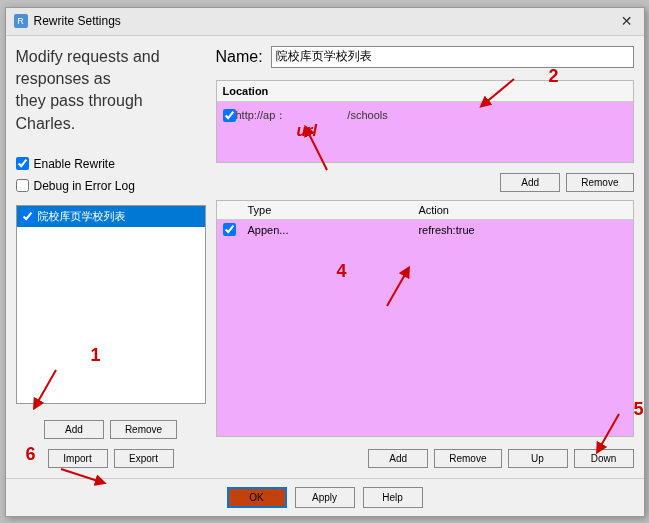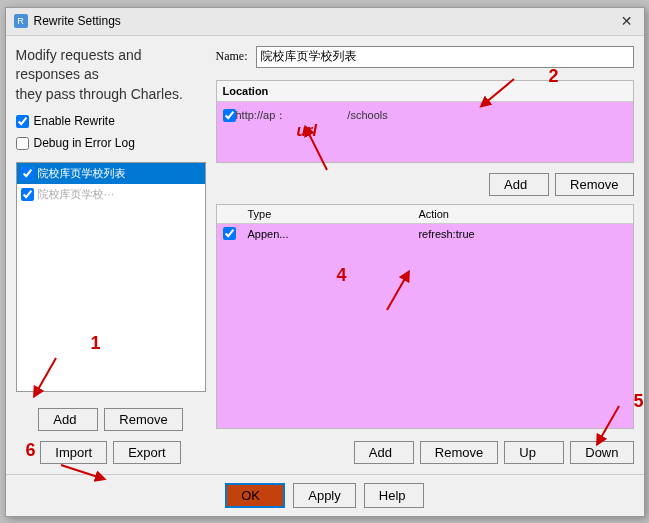--- a/index.html
+++ b/index.html
@@ -65,28 +65,27 @@
       justify-content: center;
       padding: 0;
     }
     .left-panel {
       width: 190px;
       display: flex;
       flex-direction: column;
       gap: 6px;
     }
     .description-text {
-      font-size: 14px;
+      font-size: 16px;
       color: #333;
       line-height: 1.4;
-      margin-bottom: 4px;
+      margin-bottom: 16px;
     }
     .checkbox-row {
       display: flex;
-      align-items: center;
       gap: 5px;
       margin-bottom: 2px;
     }
     .checkbox-row input[type=checkbox] {
       width: 13px;
       height: 13px;
     }
     .list-box {
       flex: 1;
       border: 1px solid #999;
@@ -116,47 +115,46 @@
       overflow: hidden;
       text-overflow: ellipsis;
     }
     .btn-row {
       display: flex;
       gap: 6px;
       justify-content: center;
     }
     .btn {
       padding: 3px 14px;
-      font-size: 13px;
+      font-size: 10px;
       background: #f0f0f0;
       border: 1px solid #888;
       cursor: pointer;
       min-width: 60px;
-      text-align: left;
+      text-align: center;
     }
     .btn.primary {
       background: #c2410c;
       border: 2px solid #0078d4;
     }
     .right-panel {
       flex: 1;
       display: flex;
       flex-direction: column;
       gap: 8px;
     }
     .name-row {
       display: flex;
       align-items: center;
       gap: 8px;
       margin-bottom: 4px;
     }
     .name-label {
-      font-size: 12px;
+      font-size: 16px;
       white-space: nowrap;
-      font-family: Liberation Serif, serif;
     }
     .name-input {
       flex: 1;
       height: 22px;
       border: 1px solid #888;
       font-size: 12px;
       padding: 2px 4px;
       background: white;
     }
     .section-box {
@@ -259,24 +257,20 @@
       </div>
       <div class="checkbox-row">
         <input type="checkbox" style="">
         <label>Debug in Error Log</label>
       </div>
 
       <div class="list-box">
         <div class="list-item selected">
           <input type="checkbox" checked="" style="">
           <span class="list-item-text">院校库页学校列表</span>
-        </div>
-        <div class="list-item">
-          <input type="checkbox" checked="" style="">
-          <span class="list-item-text" style="color:#aaa;">院校库页学校···</span>
         </div>
       </div>
 
       <div style="position:relative;">
         <svg style="position:absolute; right:140px; top:-50px; pointer-events:none; z-index:5;" width="60" height="60" viewBox="0 0 60 60">
           <defs>
               <marker id="ah1" markerWidth="6" markerHeight="6" refX="3" refY="3" orient="auto">
                 <path d="M0,0 L6,3 L0,6 Z" fill="#cc0000"></path>
               </marker>
             </defs>

